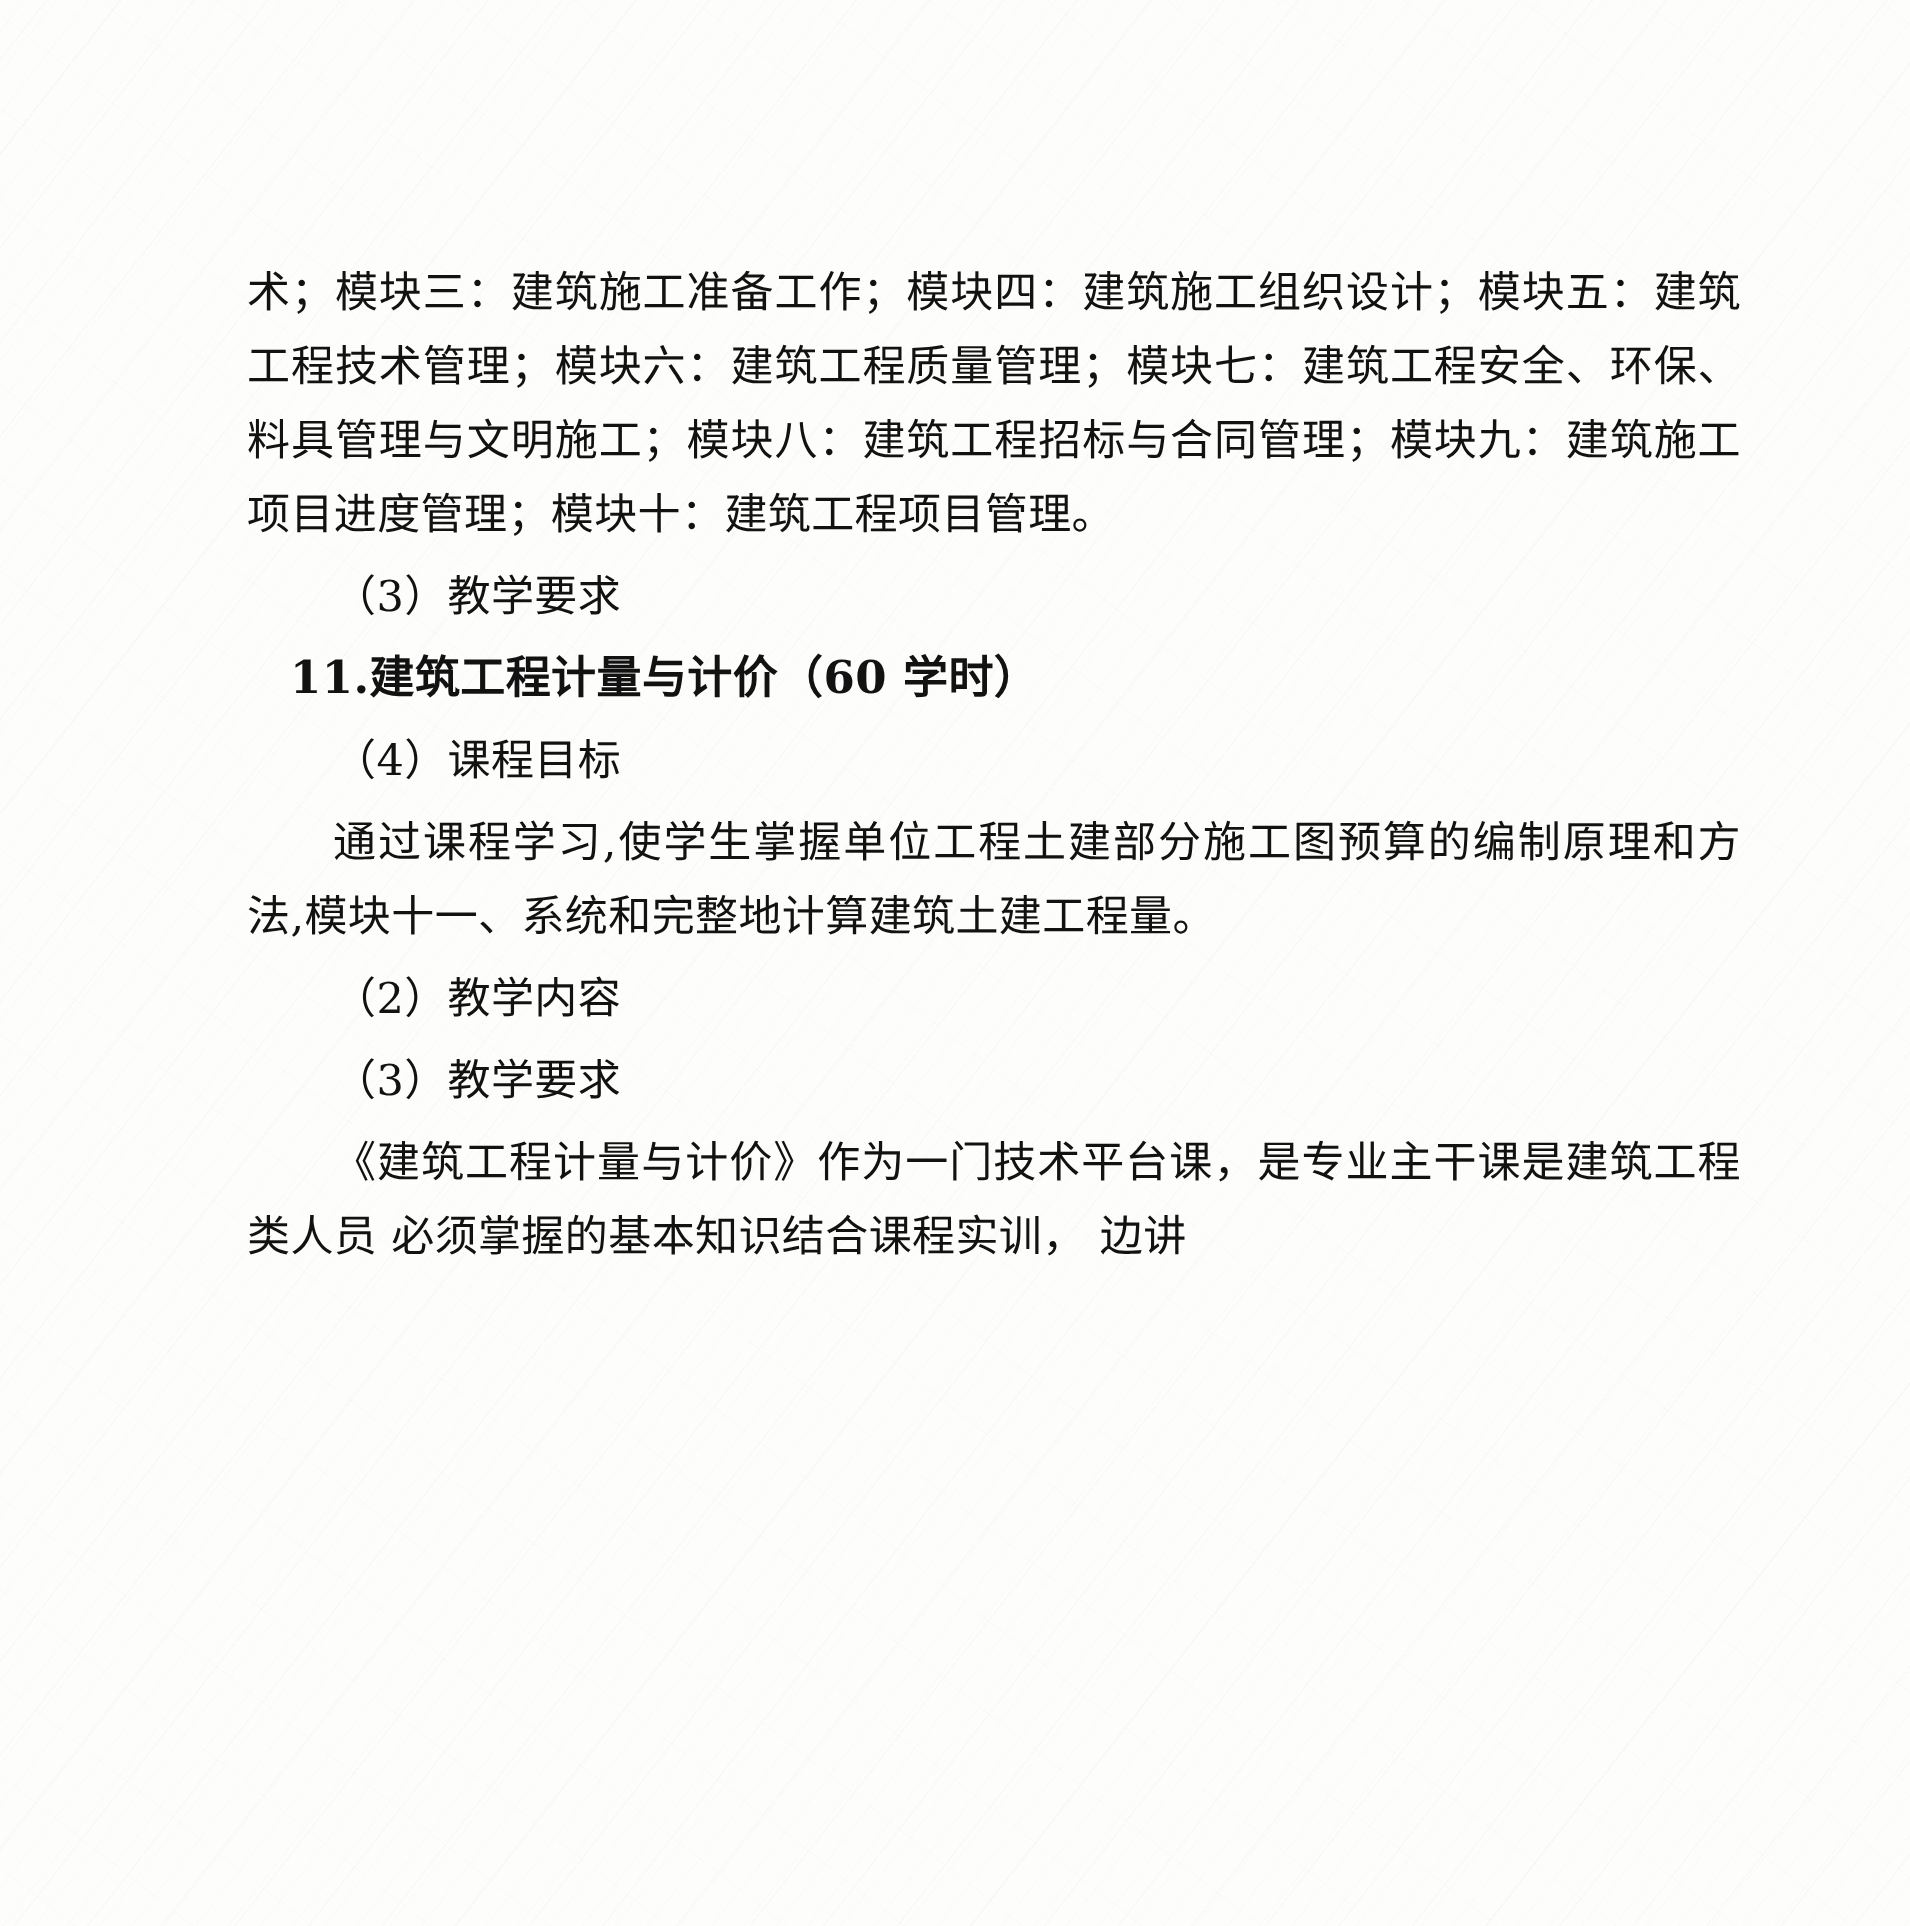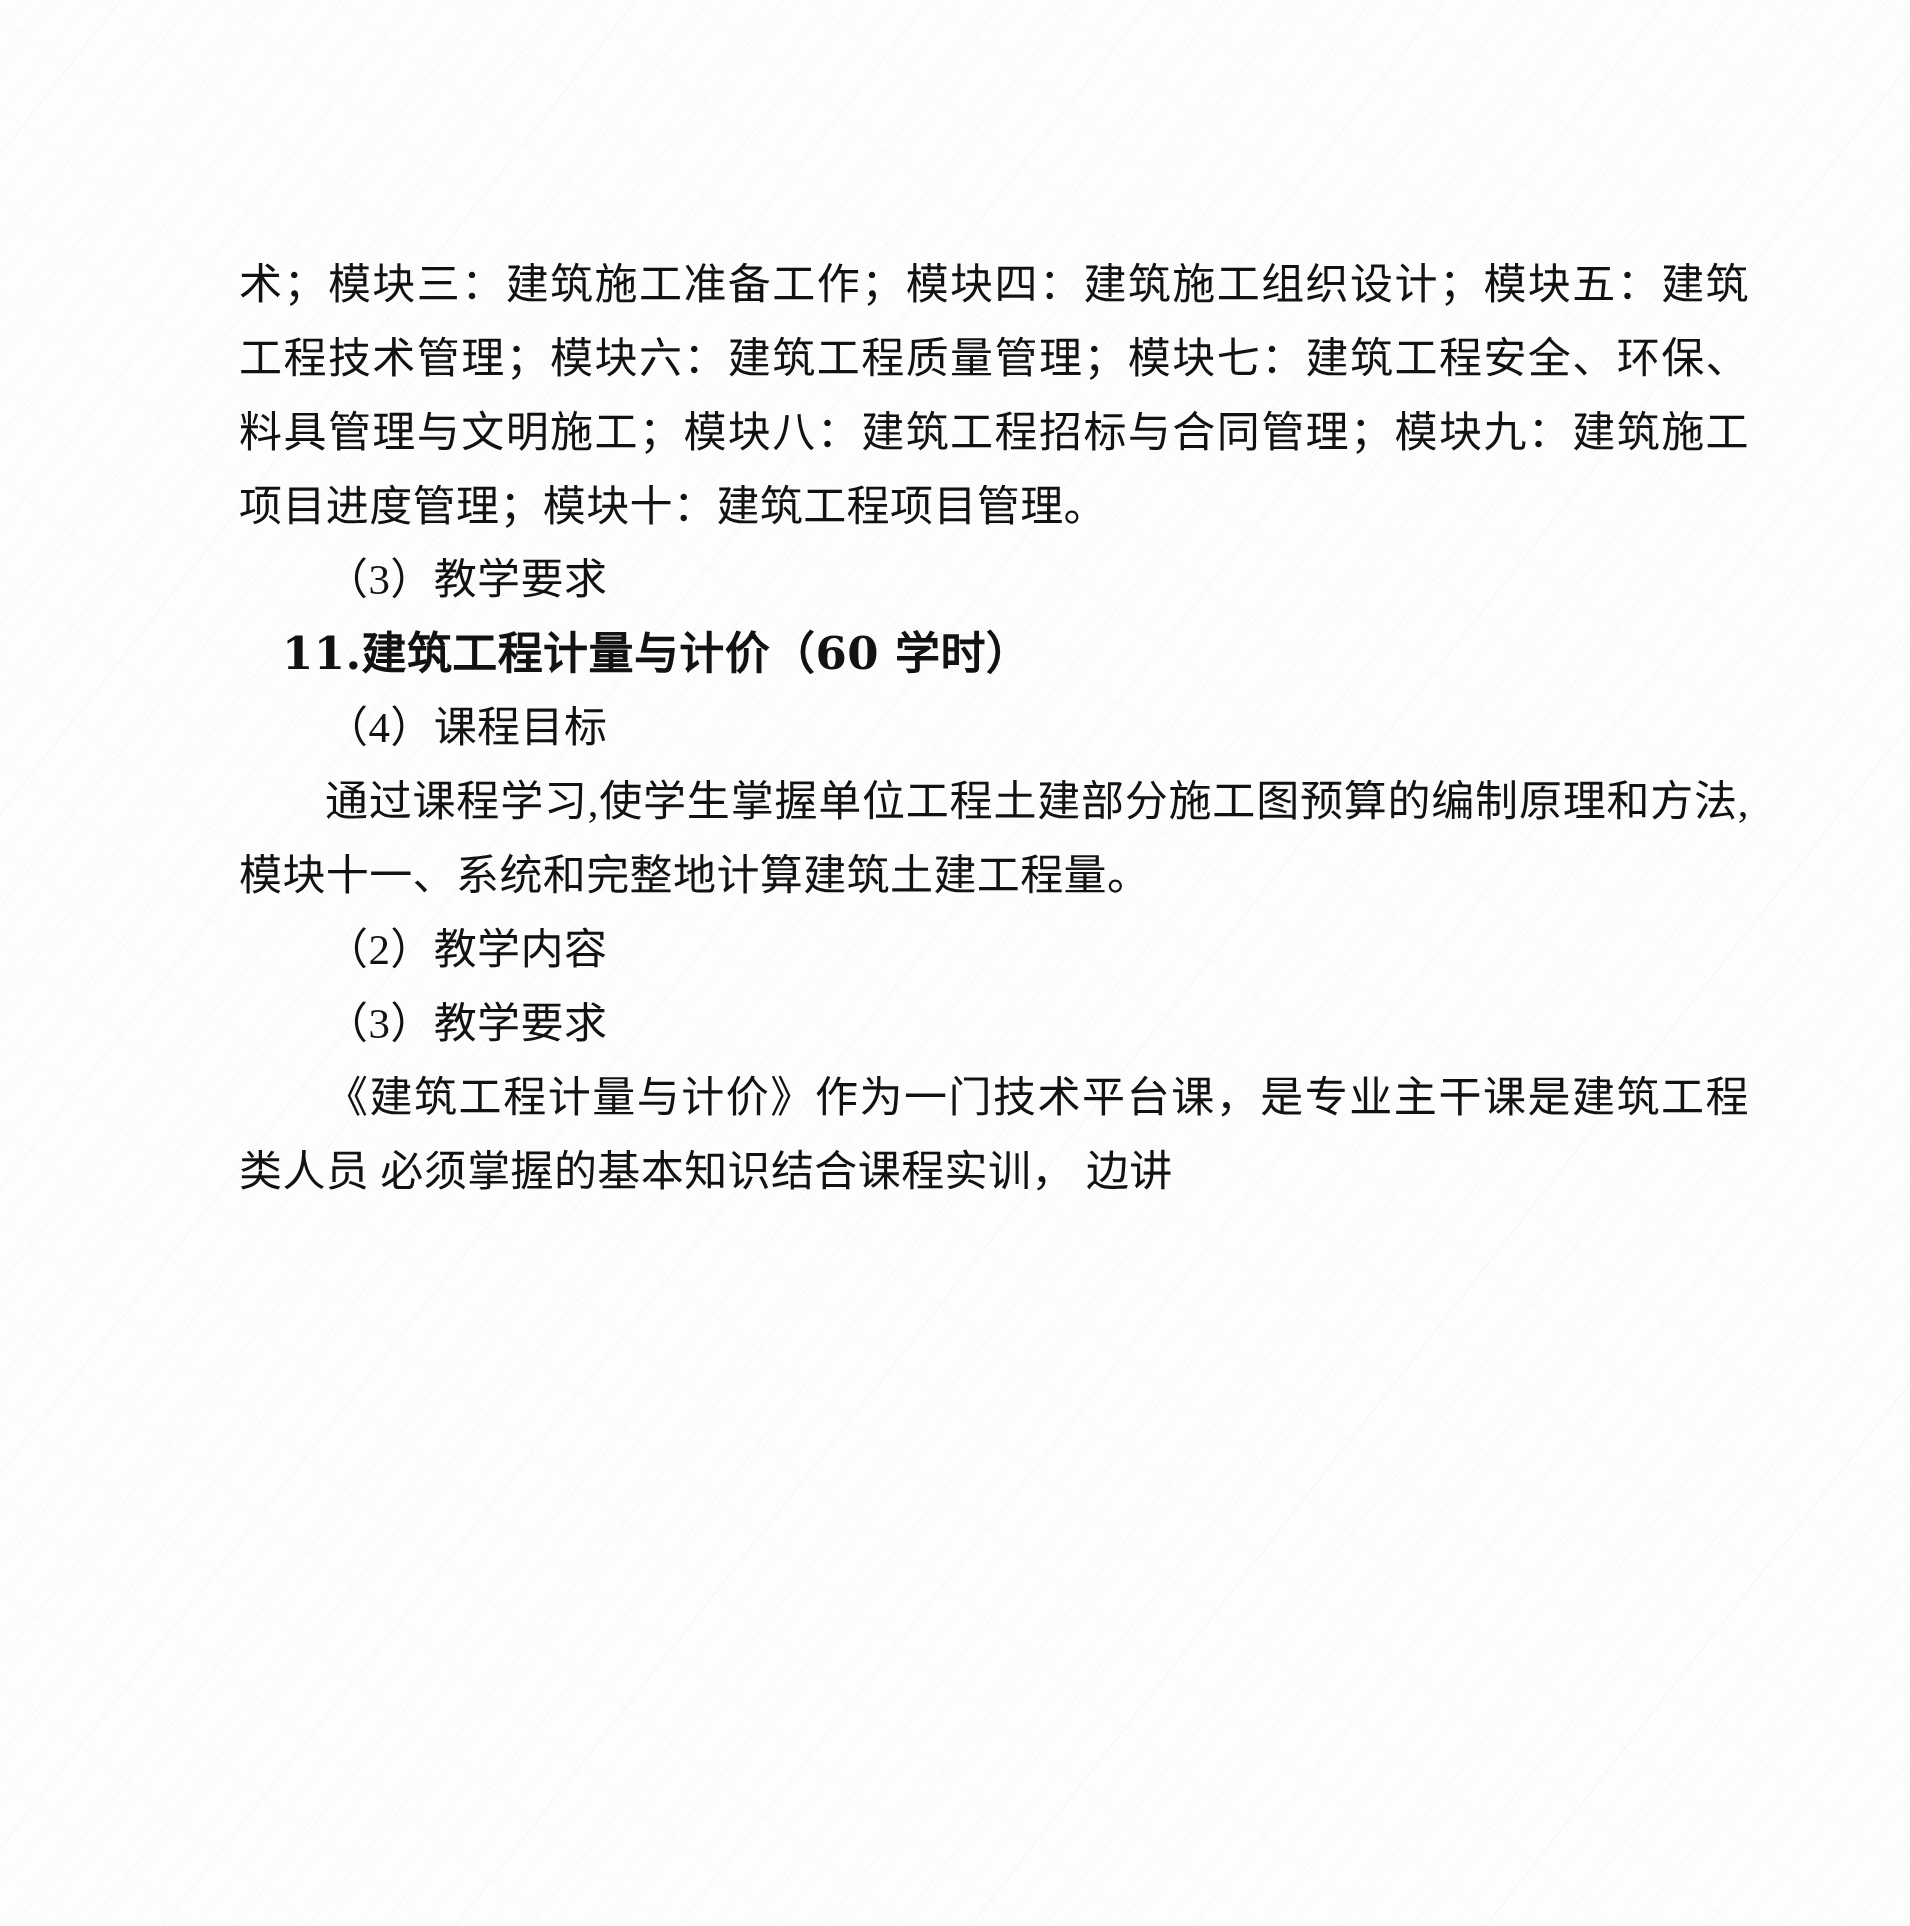--- a/index.html
+++ b/index.html
@@ -57,33 +57,32 @@
     pointer-events: none;
     z-index: 0;
   }
   .content {
     position: relative;
     z-index: 2;
     padding: 247px 162px 0 239px;
     box-sizing: border-box;
   }
   p, h2 {
-    margin: 0;
+    margin: 8px;
     color: #121212;
     font-size: 43px;
     line-height: 74px;
     letter-spacing: 0.4px;
     text-align: justify;
     text-justify: inter-ideograph;
     font-family: "DejaVu Serif", "Liberation Serif", serif;
     font-weight: normal;
   }
   .indent {
     text-indent: 86px;
-    font-family: Liberation Serif, serif;
   }
   .heading {
     text-indent: 43px;
     font-weight: bold;
     font-size: 45px;
     letter-spacing: 0.4px;
   }
 </style>
 </head>
 <body>

